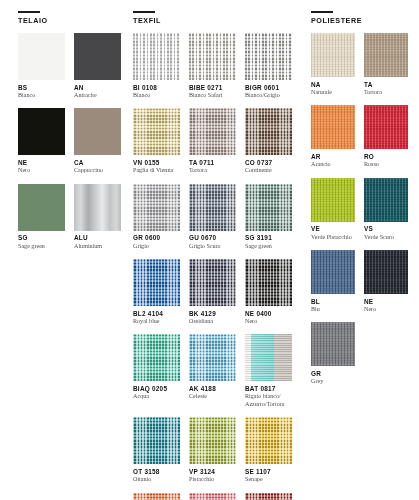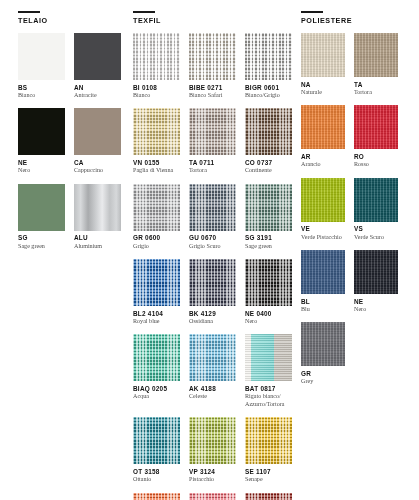--- a/index.html
+++ b/index.html
@@ -10,21 +10,21 @@
     font-family:"Liberation Sans", sans-serif;
     overflow:hidden;
     position:relative;
   }
   .sheet{position:relative;width:419px;height:500px;}
 
   
   .col{position:absolute;top:0;}
   .col-telaio{left:18px;width:104px;}
   .col-texfil{left:133px;width:172px;}
-  .col-poli{left:301px;width:100px;}
+  .col-poli{left:311px;width:100px;}
 
   .col-rule{
     width:22px;height:2px;background:#1a1a1a;
     margin:11px 0 0 0;
   }
   .col-title{
     font-size:7.2px;font-weight:bold;letter-spacing:.55px;
     color:#111;margin-top:4px;text-transform:uppercase;
     line-height:1;
   }

